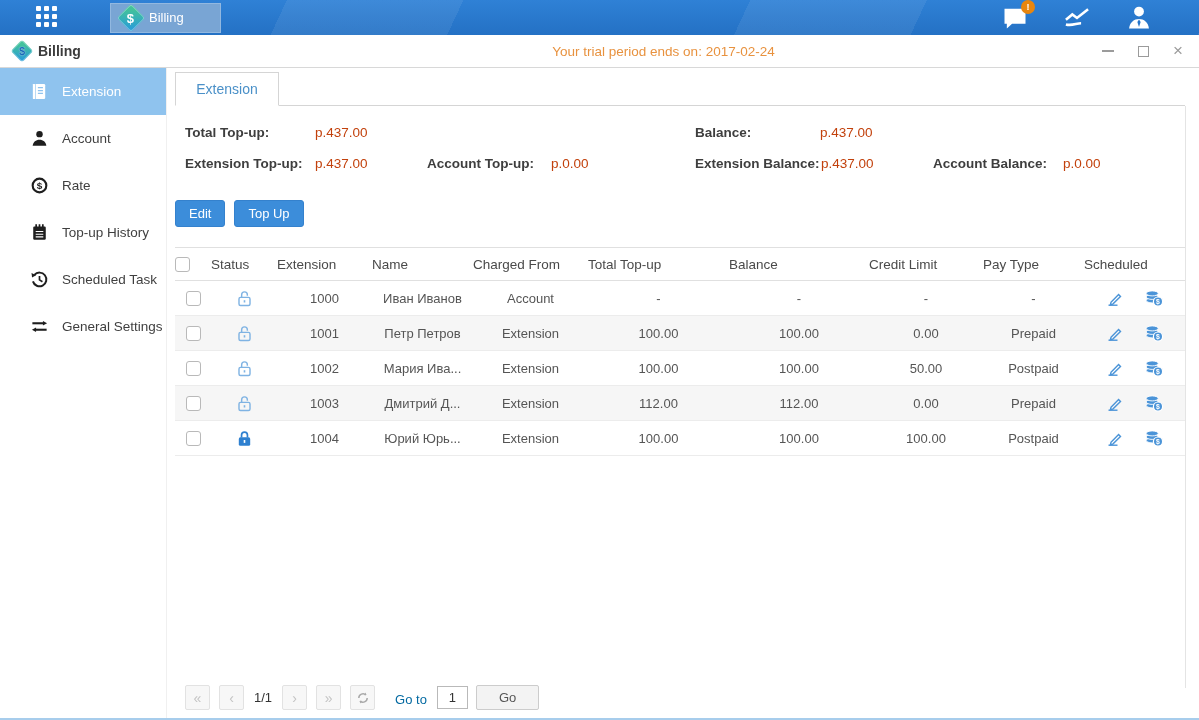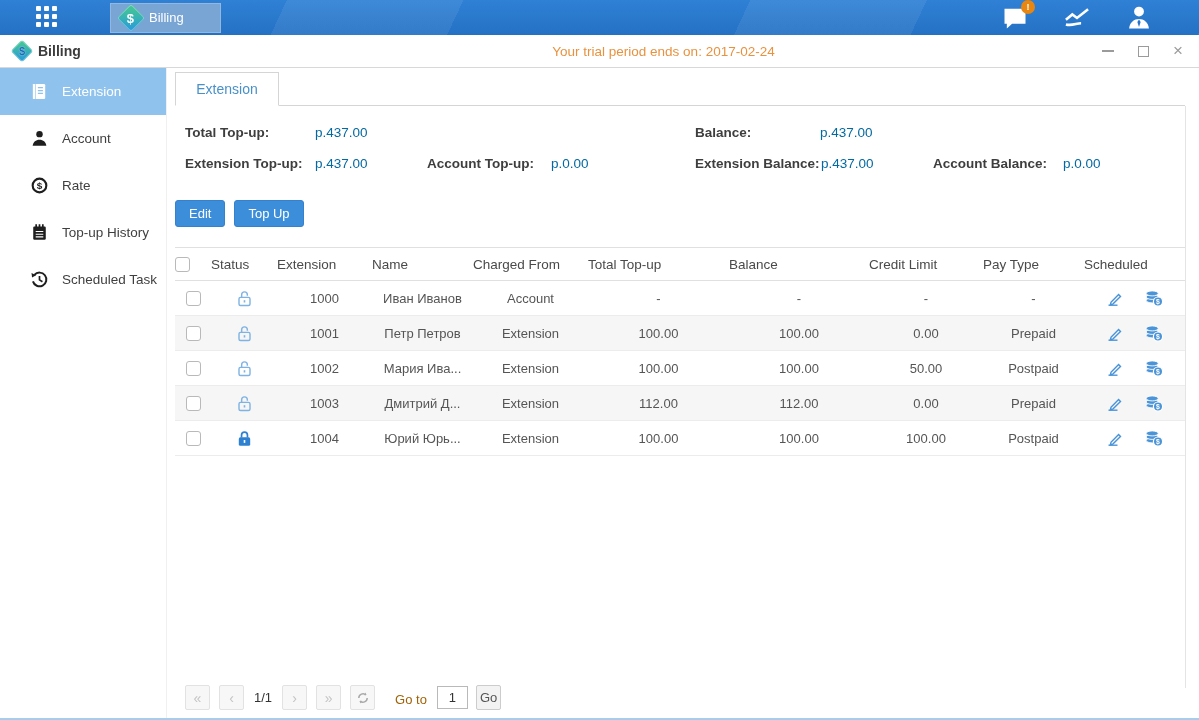--- a/index.html
+++ b/index.html
@@ -55,21 +55,21 @@
   .content { flex:1; padding:0 14px 0 8px; display:flex; flex-direction:column; position:relative; }
   .content::before { content:''; position:absolute; right:13px; top:38px; bottom:32px; width:1px; background:#e4e4e4; }
 
   .tabstrip { height:36px; border-bottom:1px solid #d5d5d5; display:flex; align-items:flex-end; margin-top:2px; }
   .tab { height:34px; width:104px; margin-bottom:-1px; background:#fff; border:1px solid #d5d5d5; border-bottom:1px solid #fff;
     display:flex; align-items:center; justify-content:center; color:#4a90c8; font-size:14px; cursor:pointer; }
 
   .stats { margin-top:18px; position:relative; height:62px; font-size:13.5px; }
   .stat { position:absolute; white-space:nowrap; }
   .stat b { color:#3e3e3e; }
-  .stat-val { position:absolute; white-space:nowrap; color:#0369a1; }
+  .stat-val { position:absolute; white-space:nowrap; color:#c2410c; }
   .r1 { top:1px; } .r2 { top:32px; }
 
   .actions { margin-top:14px; display:flex; gap:9px; }
   .btn { height:27px; padding:0 13px; background:#3c8dda; border:1px solid #3481cd; border-radius:3px;
     color:#fff; font-size:13px; font-family:inherit; cursor:pointer; }
 
   table { margin-top:20px; width:100%; border-collapse:collapse; table-layout:fixed; }
   th { height:33px; border-top:1px solid #e0e0e0; border-bottom:1px solid #e0e0e0;
     font-weight:normal; font-size:13.5px; color:#4a4a4a; text-align:left; }
   td { height:35px; border-bottom:1px solid #ececec; font-size:13px; color:#555; text-align:center; }
@@ -78,23 +78,23 @@
   .lock { display:inline-block; width:19px; height:19px; cursor:pointer; vertical-align:middle; }
   .lock svg { width:100%; height:100%; display:block; }
   .op-ic { display:inline-block; width:20px; height:20px; margin:0 8px; cursor:pointer; vertical-align:middle; }
   .op-ic svg { width:100%; height:100%; display:block; }
 
   
   .pagination { margin-top:auto; margin-bottom:10px; display:flex; align-items:center; padding-left:10px; font-size:13px; color:#555; }
   .pg-btn { width:25px; height:25px; background:#f7f7f7; border:1px solid #e2e2e2; border-radius:2px;
     color:#c4c4c4; font-size:14px; display:flex; align-items:center; justify-content:center; margin-right:9px; cursor:pointer; }
   .pg-page { color:#333; margin:0 10px 0 1px; }
-  .goto-label { margin:4px 10px 0 11px; color:#a16207;text-align:right; }
+  .goto-label { margin:4px 10px 0 11px; color:#0369a1;text-align:right; }
   .goto-input { width:31px; height:23px; border:1px solid #b9b9b9; text-align:center; font-size:13px; font-family:inherit; color:#333; }
-  .go-btn { margin-left:8px; height:25px; padding:0 3px; background:#f3f3f3; border:1px solid #ccc; border-radius:2px;
+  .go-btn { margin-left:8px; height:25px; padding:0 22px; background:#f3f3f3; border:1px solid #ccc; border-radius:2px;
     color:#555; font-size:13px; font-family:inherit; cursor:pointer; }
   .pg-right { margin-left:auto; display:flex; align-items:center; gap:13px; padding-right:18px; }
   .displaying { color:#444; }
   .size-select { width:54px; height:25px; border:1px solid #c9c9c9; border-radius:2px; background:#f7f7f7;
     display:flex; align-items:center; justify-content:space-between; padding:0 8px; color:#444; cursor:pointer; }
   .caret { width:0; height:0; border-left:5px solid transparent; border-right:5px solid transparent; border-top:6px solid #8a8a8a; }
 </style>
 </head>
 <body>
 
@@ -203,20 +203,31 @@
       </div>
       <div class="side-item">
         <span class="ic">
           <svg viewBox="0 0 20 20" fill="none" stroke="currentColor">
               <path d="M4.6 5.2A7.2 7.2 0 113.1 12" stroke-width="2.1"></path>
               <path d="M1.6 3.2l.6 4.6 4.2-2.2z" fill="currentColor" stroke="none"></path>
               <path d="M10 6.2v4.2l3.1 1.9" stroke-width="1.8"></path>
             </svg>
         </span>
         <span>Scheduled Task</span>
+      </div>
+      <div class="side-item">
+        <span class="ic">
+          <svg viewBox="0 0 20 20" fill="currentColor">
+              <path d="M2.5 6.6h12" stroke="currentColor" stroke-width="2.2"></path>
+              <path d="M18 6.6l-4.4-2.4v4.8z"></path>
+              <path d="M17.5 13.4h-12" stroke="currentColor" stroke-width="2.2"></path>
+              <path d="M2 13.4l4.4-2.4v4.8z"></path>
+            </svg>
+        </span>
+        <span>General Settings</span>
       </div>
     </div>
 
     <div class="content">
       <div class="tabstrip">
         <div class="tab">Extension</div>
       </div>
 
       <div class="stats">
         <div class="stat r1" style="left:10px"><b>Total Top-up:</b></div>

